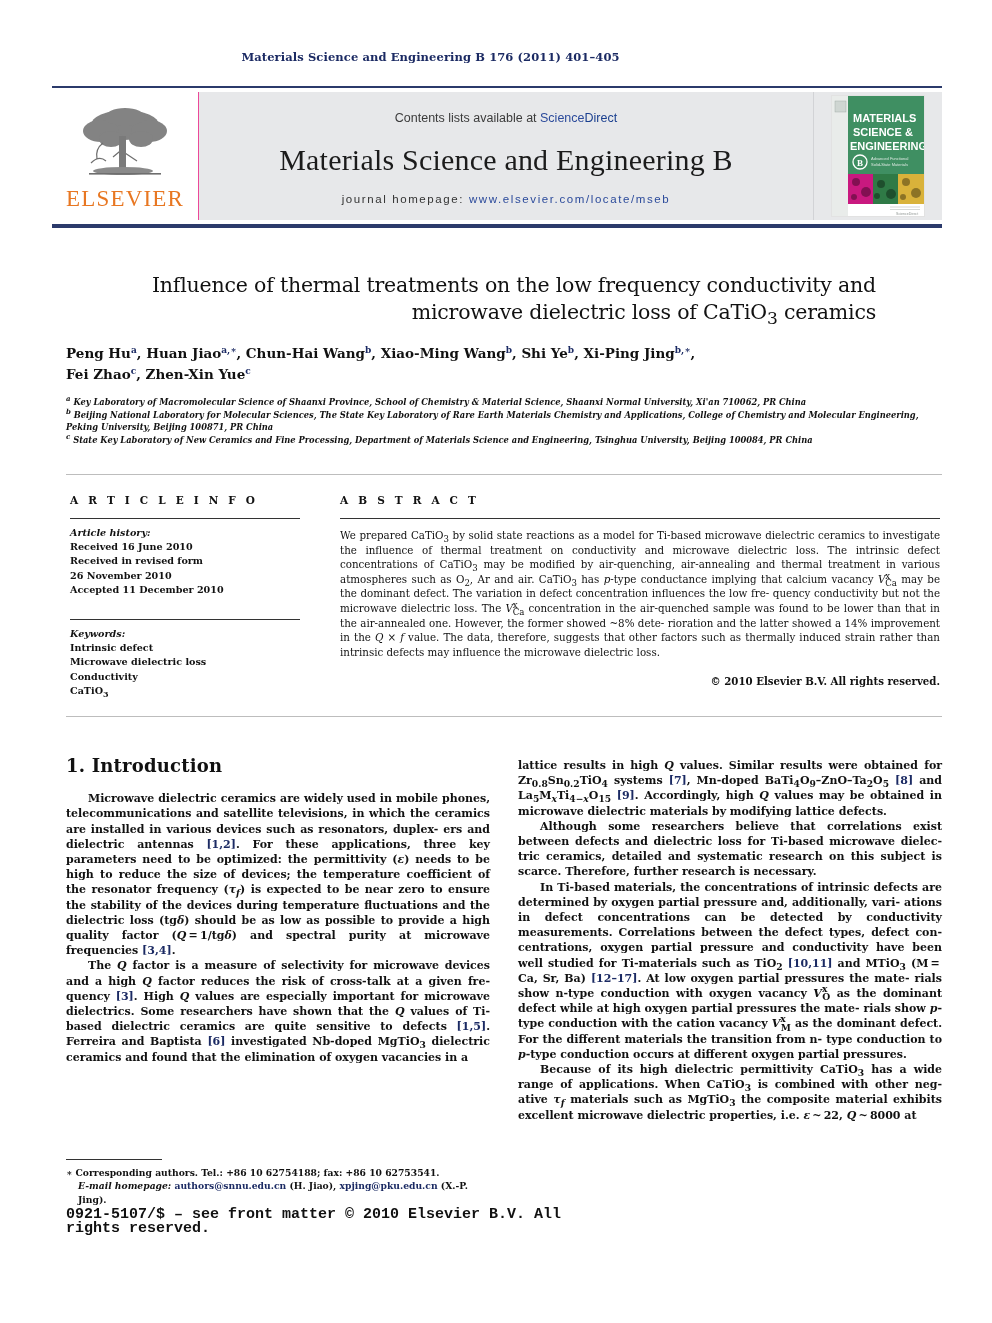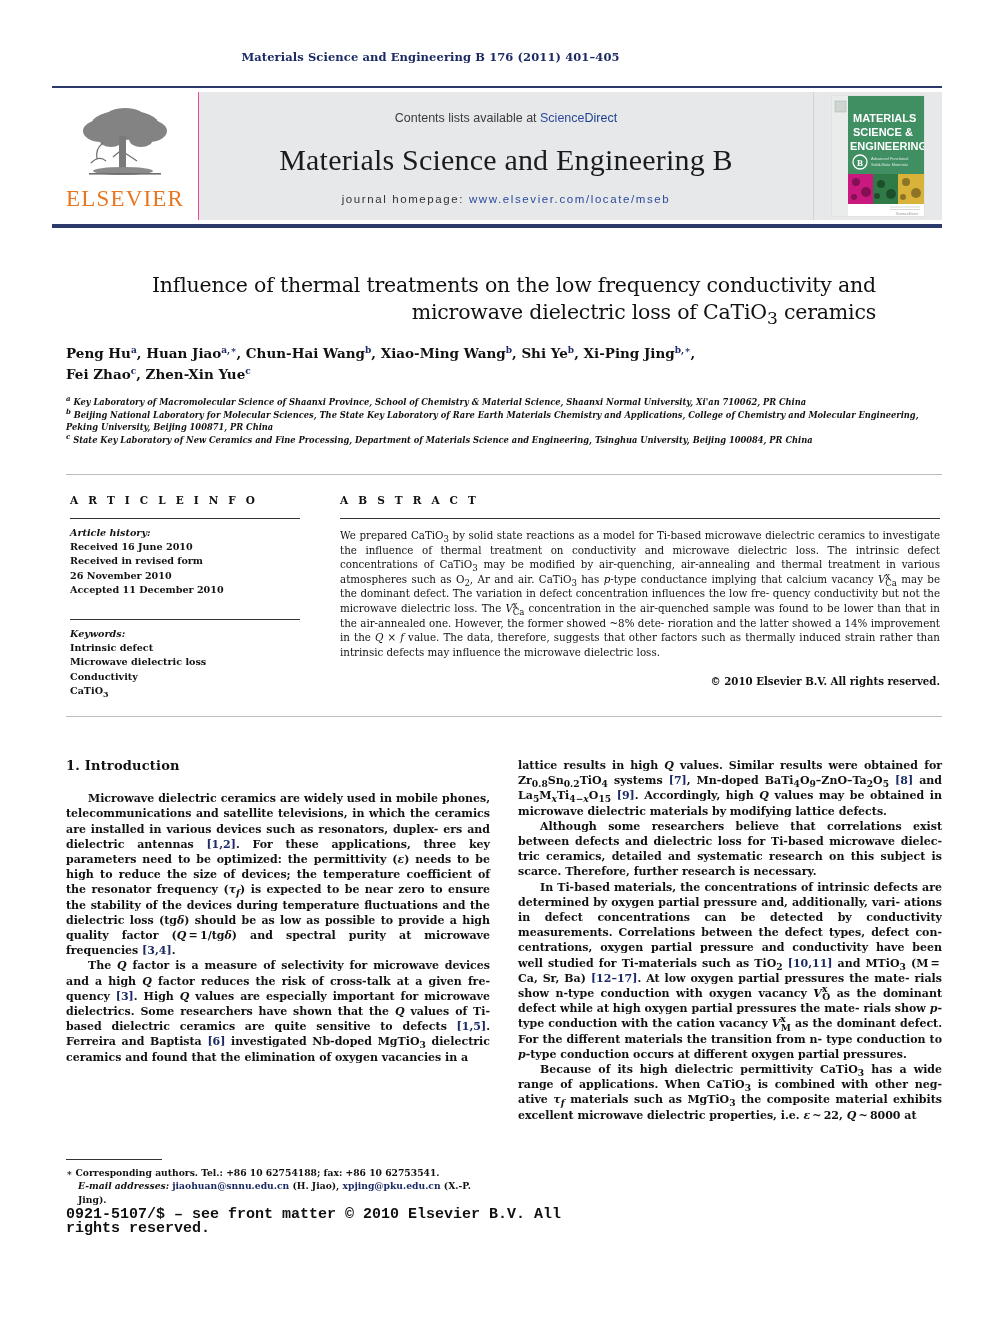--- a/index.html
+++ b/index.html
@@ -212,21 +212,21 @@
     font-size: 11px;
     line-height: 15.2px;
     color: #111;
     text-align: justify;
   }
   .col-left { left: 66px; }
   .col-right { left: 518px; }
   .h2 {
     font-family: "DejaVu Serif", serif;
     font-weight: bold;
-    font-size: 13px;
+    font-size: 18px;
     margin: 0 0 18px 0;
     letter-spacing: 0.2px;
   }
   .col p { margin: 0; text-indent: 22px; }
   .cit { color: #1b2a63; }
   .ital { font-style: italic; }
 
   
   .foot-rule {
     position: absolute;
@@ -454,21 +454,21 @@
   <p>Because of its high dielectric permittivity CaTiO<sub>3</sub> has a wide
   range of applications. When CaTiO<sub>3</sub> is combined with other neg-
   ative <span class="ital">τ<sub>f</sub></span> materials such as MgTiO<sub>3</sub> the composite material exhibits
   excellent microwave dielectric properties, i.e. <span class="ital">ε</span> ~ 22, <span class="ital">Q</span> ~ 8000 at</p>
 </div>
 
 <div class="foot-rule"></div>
 <div class="footnote">
   <div><span>∗</span><span> Corresponding authors. Tel.: +86 10 62754188; fax: +86 10 62753541.</span></div>
   <div style="padding-left:12px;">
-    <span class="lbl">E-mail addresses:</span>
-    <span class="mail">jiaohuan@snnu.edu.cn</span><span> (H. Jiao),</span>
+    <span class="lbl">E-mail homepage:</span>
+    <span class="mail">authors@snnu.edu.cn</span><span> (H. Jiao),</span>
     <span class="mail">xpjing@pku.edu.cn</span><span> (X.-P. Jing).</span>
   </div>
 </div>
 
 <div class="bottom-meta">
   <div><span class="blk">0921-5107/$ – see front matter </span><span class="blk">© 2010 Elsevier B.V. All rights reserved.</span></div>
 </div>
 
 </body></html>

